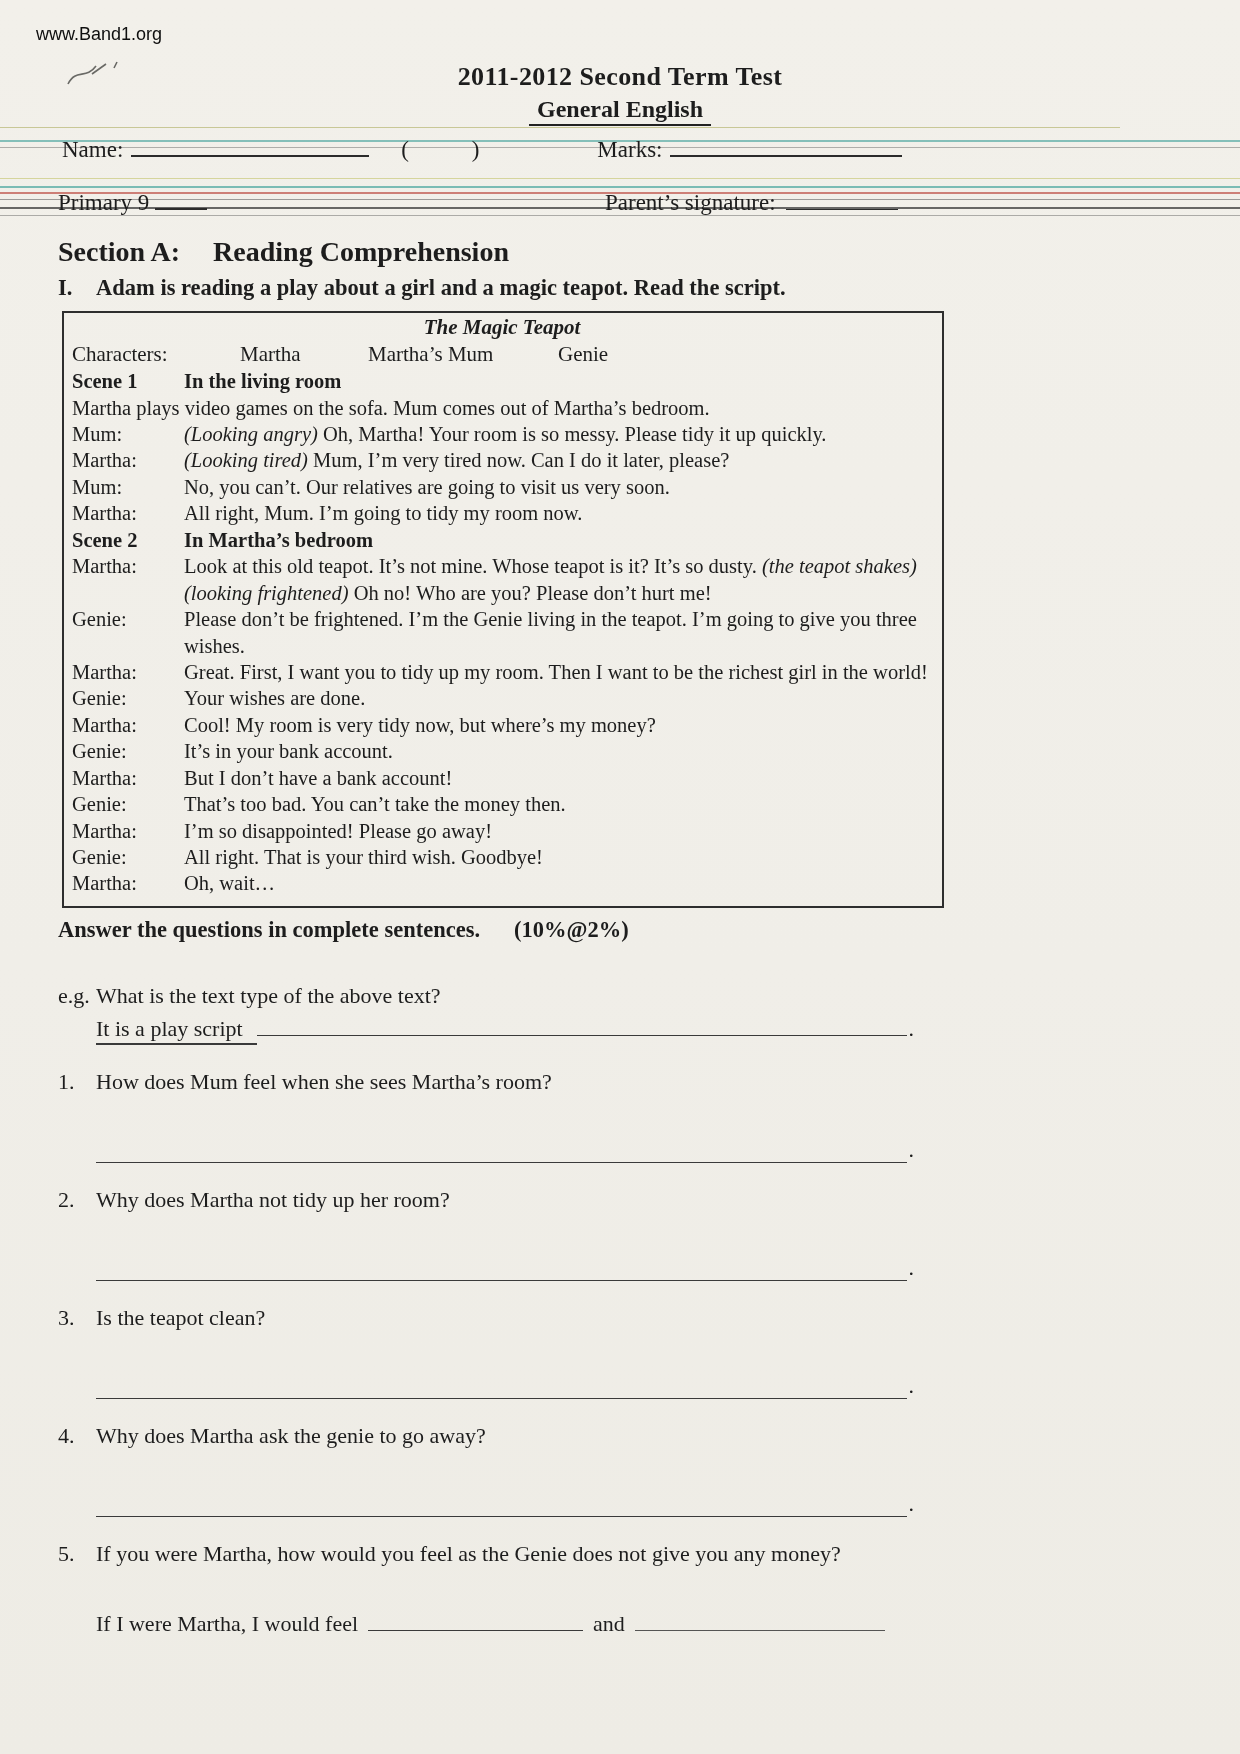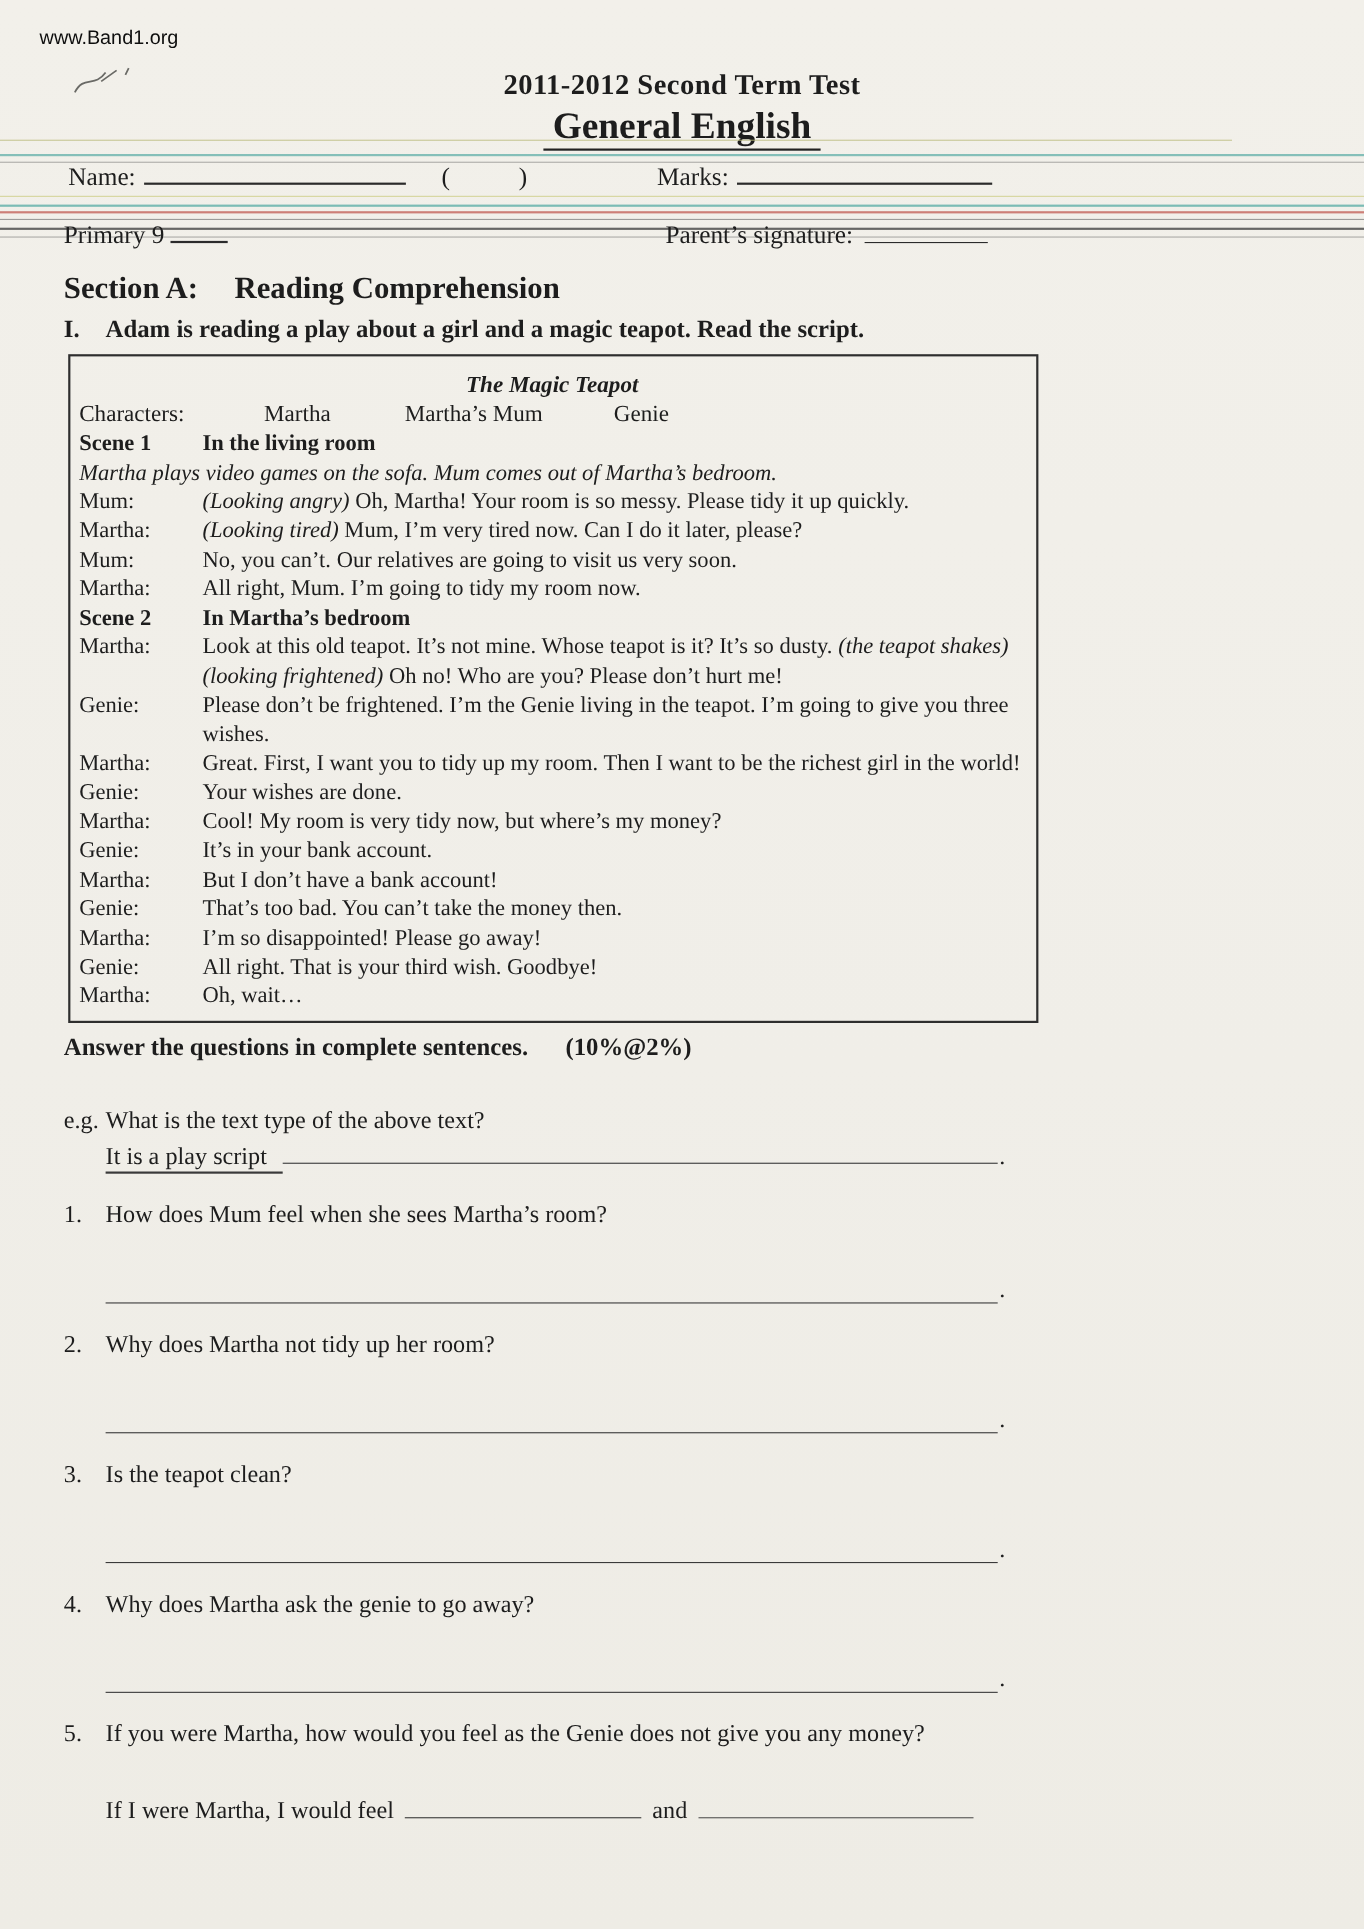--- a/index.html
+++ b/index.html
@@ -20,21 +20,21 @@
   .a3 { top:147px; height:1px; background:#5a5a5a; opacity:.45; }
   .a4 { top:178px; height:1px; background:#c9c97a; opacity:.7; }
   .a5 { top:186px; height:2px; background:#49a59e; opacity:.7; }
   .a6 { top:192px; height:2px; background:#c05a50; opacity:.75; }
   .a7 { top:199px; height:1px; background:#555; opacity:.55; }
   .a8 { top:207px; height:2px; background:#2c2c2c; opacity:.7; }
   .a9 { top:215px; height:1px; background:#444; opacity:.4; }
 
   .title-wrap { margin-top:62px; text-align:center; }
   .title { font-weight:700; font-size:26px; letter-spacing:.4px; }
-  .subtitle { margin-top:4px; font-weight:700; font-size:34px; }
+  .subtitle { margin-top:4px; font-weight:700; font-size:24px; }
   .subtitle span { display:inline-block; border-bottom:2.5px solid #222; padding:0 8px 1px; }
 
   .content { position:relative; padding:0 58px; }
 
   .name-row { margin-top:11px; display:flex; align-items:baseline; font-size:23px; }
   .name-label { margin-left:4px; }
   .fill-line { display:inline-block; border-bottom:2px solid #2b2b2b; height:20px; }
   .name-line { width:238px; margin-left:8px; }
   .parens { margin-left:32px; width:78px; display:flex; justify-content:space-between; }
   .marks-label { margin-left:118px; }
@@ -47,32 +47,32 @@
   .parent-line { width:112px; margin-left:10px; border-bottom-width:1.5px; }
 
   .section-heading { margin-top:16px; font-weight:700; font-size:28px; }
   .section-heading .sec-title { margin-left:26px; }
 
   .task-row { margin-top:7px; display:flex; font-weight:700; font-size:22.5px; }
   .task-num { width:38px; flex-shrink:0; }
 
   .script-box {
     margin-top:10px; margin-left:4px; width:882px;
-    border:2px solid #2e2e2e; padding:12px 10px 9px 8px;
+    border:2px solid #2e2e2e; padding:1px 10px 9px 8px;
     font-size:20.5px; line-height:1.29;
   }
   .script-row { display:flex; }
   .script-title { text-align:center; font-weight:700; font-style:italic; font-size:21px; }
   .characters-row { display:flex; font-size:21px; }
   .characters-row .char-label { font-weight:400; width:168px; flex-shrink:0; }
   .characters-row .char-1 { width:128px; }
   .characters-row .char-2 { width:190px; }
   .script-row .speaker { width:112px; flex-shrink:0; }
   .script-row.scene .speaker, .script-row.scene .text { font-weight:700; }
-  .script-row.stage { font-style:italic; display:block; }
+  .script-row.stage { display:block; }
   .script-row.dialog .text { flex:1; }
 
   .answer-instruction { margin-top:9px; font-weight:700; font-size:22.5px; display:flex; }
   .answer-instruction .marks-note { margin-left:34px; }
 
   .eg-block { margin-top:40px; font-size:22px; }
   .q-row { display:flex; }
   .eg-label { width:38px; flex-shrink:0; }
   .q-num { width:38px; flex-shrink:0; }
   .q-text { flex:1; }

